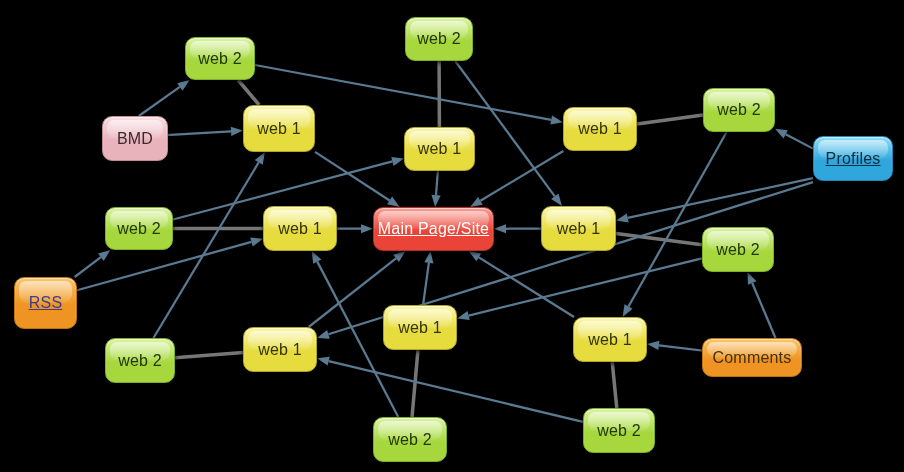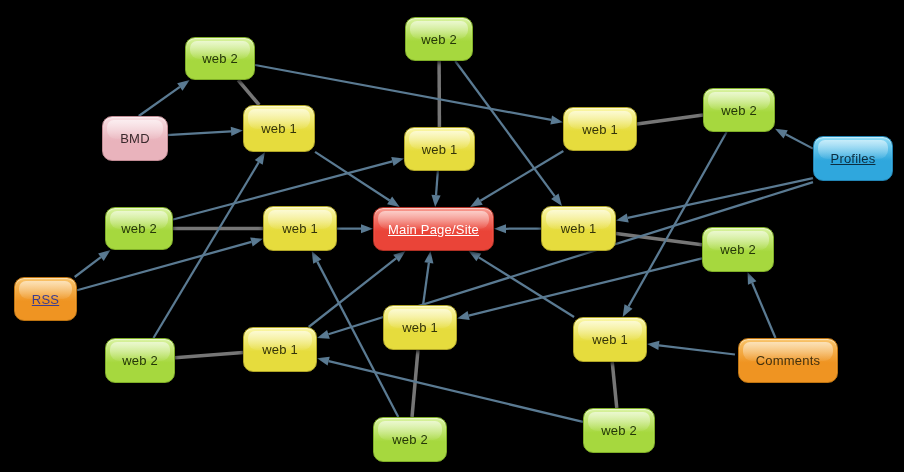--- a/index.html
+++ b/index.html
@@ -1,21 +1,21 @@
 <!DOCTYPE html>
 <html><head>
 <meta charset="utf-8">
 <style>
   html,body{margin:0;padding:0;background:#000;}
   #stage{position:relative;width:904px;height:472px;background:#000;overflow:hidden;
          font-family:"Liberation Sans", sans-serif;}
   #edges{position:absolute;left:0;top:0;width:904px;height:472px;}
   .node{position:absolute;box-sizing:border-box;border-radius:10px;
         display:flex;align-items:center;justify-content:center;
-        font-size:13px;letter-spacing:.2px;cursor:move;
+        font-size:16px;letter-spacing:.2px;cursor:move;
         box-shadow:0 2px 4px rgba(0,0,0,.8), inset 0 1px 1px rgba(255,255,255,.55);}
   .node::before{content:'';position:absolute;left:4px;right:4px;top:3px;height:44%;
         border-radius:7px 7px 9px 9px;pointer-events:none;
         background:linear-gradient(rgba(255,255,255,.55), rgba(255,255,255,.06));}
   .node span{position:relative;pointer-events:none;}
 </style>
 </head>
 <body>
 
 <div id="stage">
@@ -111,36 +111,36 @@
     </div>
     <div class="node" style="left: 373px; top: 207px; width: 121px; height: 44px; background: linear-gradient(rgb(248, 155, 144) 0%, rgb(234, 68, 56) 55%, rgb(234, 68, 56) 100%); border: 1px solid rgb(176, 48, 36); color: rgb(255, 255, 255); text-decoration: underline;">
       <span>Main Page/Site</span>
     </div>
     <div class="node" style="left: 541px; top: 206px; width: 75px; height: 45px; background: linear-gradient(rgb(251, 247, 168) 0%, rgb(230, 220, 61) 55%, rgb(230, 220, 61) 100%); border: 1px solid rgb(176, 165, 38); color: rgb(51, 51, 10);">
       <span>web 1</span>
     </div>
     <div class="node" style="left: 702px; top: 227px; width: 72px; height: 45px; background: linear-gradient(rgb(217, 243, 160) 0%, rgb(166, 216, 62) 55%, rgb(166, 216, 62) 100%); border: 1px solid rgb(127, 174, 39); color: rgb(36, 54, 8);">
       <span>web 2</span>
     </div>
-    <div class="node" style="left: 14px; top: 277px; width: 63px; height: 44px; background: linear-gradient(rgb(249, 196, 106) 0%, rgb(239, 148, 34) 55%, rgb(239, 148, 34) 100%); border: 1px solid rgb(189, 115, 16); color: rgb(61, 61, 143); text-decoration: underline;">
+    <div class="node" style="left: 14px; top: 277px; width: 63px; height: 52px; background: linear-gradient(rgb(249, 196, 106) 0%, rgb(239, 148, 34) 55%, rgb(239, 148, 34) 100%); border: 1px solid rgb(189, 115, 16); color: rgb(61, 61, 143); text-decoration: underline;">
       <span>RSS</span>
     </div>
     <div class="node" style="left: 105px; top: 338px; width: 70px; height: 45px; background: linear-gradient(rgb(217, 243, 160) 0%, rgb(166, 216, 62) 55%, rgb(166, 216, 62) 100%); border: 1px solid rgb(127, 174, 39); color: rgb(36, 54, 8);">
       <span>web 2</span>
     </div>
     <div class="node" style="left: 243px; top: 327px; width: 74px; height: 45px; background: linear-gradient(rgb(251, 247, 168) 0%, rgb(230, 220, 61) 55%, rgb(230, 220, 61) 100%); border: 1px solid rgb(176, 165, 38); color: rgb(51, 51, 10);">
       <span>web 1</span>
     </div>
     <div class="node" style="left: 383px; top: 305px; width: 74px; height: 45px; background: linear-gradient(rgb(251, 247, 168) 0%, rgb(230, 220, 61) 55%, rgb(230, 220, 61) 100%); border: 1px solid rgb(176, 165, 38); color: rgb(51, 51, 10);">
       <span>web 1</span>
     </div>
     <div class="node" style="left: 573px; top: 317px; width: 74px; height: 45px; background: linear-gradient(rgb(251, 247, 168) 0%, rgb(230, 220, 61) 55%, rgb(230, 220, 61) 100%); border: 1px solid rgb(176, 165, 38); color: rgb(51, 51, 10);">
       <span>web 1</span>
     </div>
-    <div class="node" style="left: 738px; top: 338px; width: 100px; height: 45px; background: linear-gradient(rgb(249, 196, 106) 0%, rgb(239, 148, 34) 55%, rgb(239, 148, 34) 100%); border: 1px solid rgb(189, 115, 16); color: rgb(66, 48, 14);">
+    <div class="node" style="left: 702px; top: 338px; width: 100px; height: 39px; background: linear-gradient(rgb(249, 196, 106) 0%, rgb(239, 148, 34) 55%, rgb(239, 148, 34) 100%); border: 1px solid rgb(189, 115, 16); color: rgb(66, 48, 14);">
       <span>Comments</span>
     </div>
     <div class="node" style="left: 373px; top: 417px; width: 74px; height: 45px; background: linear-gradient(rgb(217, 243, 160) 0%, rgb(166, 216, 62) 55%, rgb(166, 216, 62) 100%); border: 1px solid rgb(127, 174, 39); color: rgb(36, 54, 8);">
       <span>web 2</span>
     </div>
     <div class="node" style="left: 583px; top: 408px; width: 72px; height: 45px; background: linear-gradient(rgb(217, 243, 160) 0%, rgb(166, 216, 62) 55%, rgb(166, 216, 62) 100%); border: 1px solid rgb(127, 174, 39); color: rgb(36, 54, 8);">
       <span>web 2</span>
     </div>
   </div>
 

